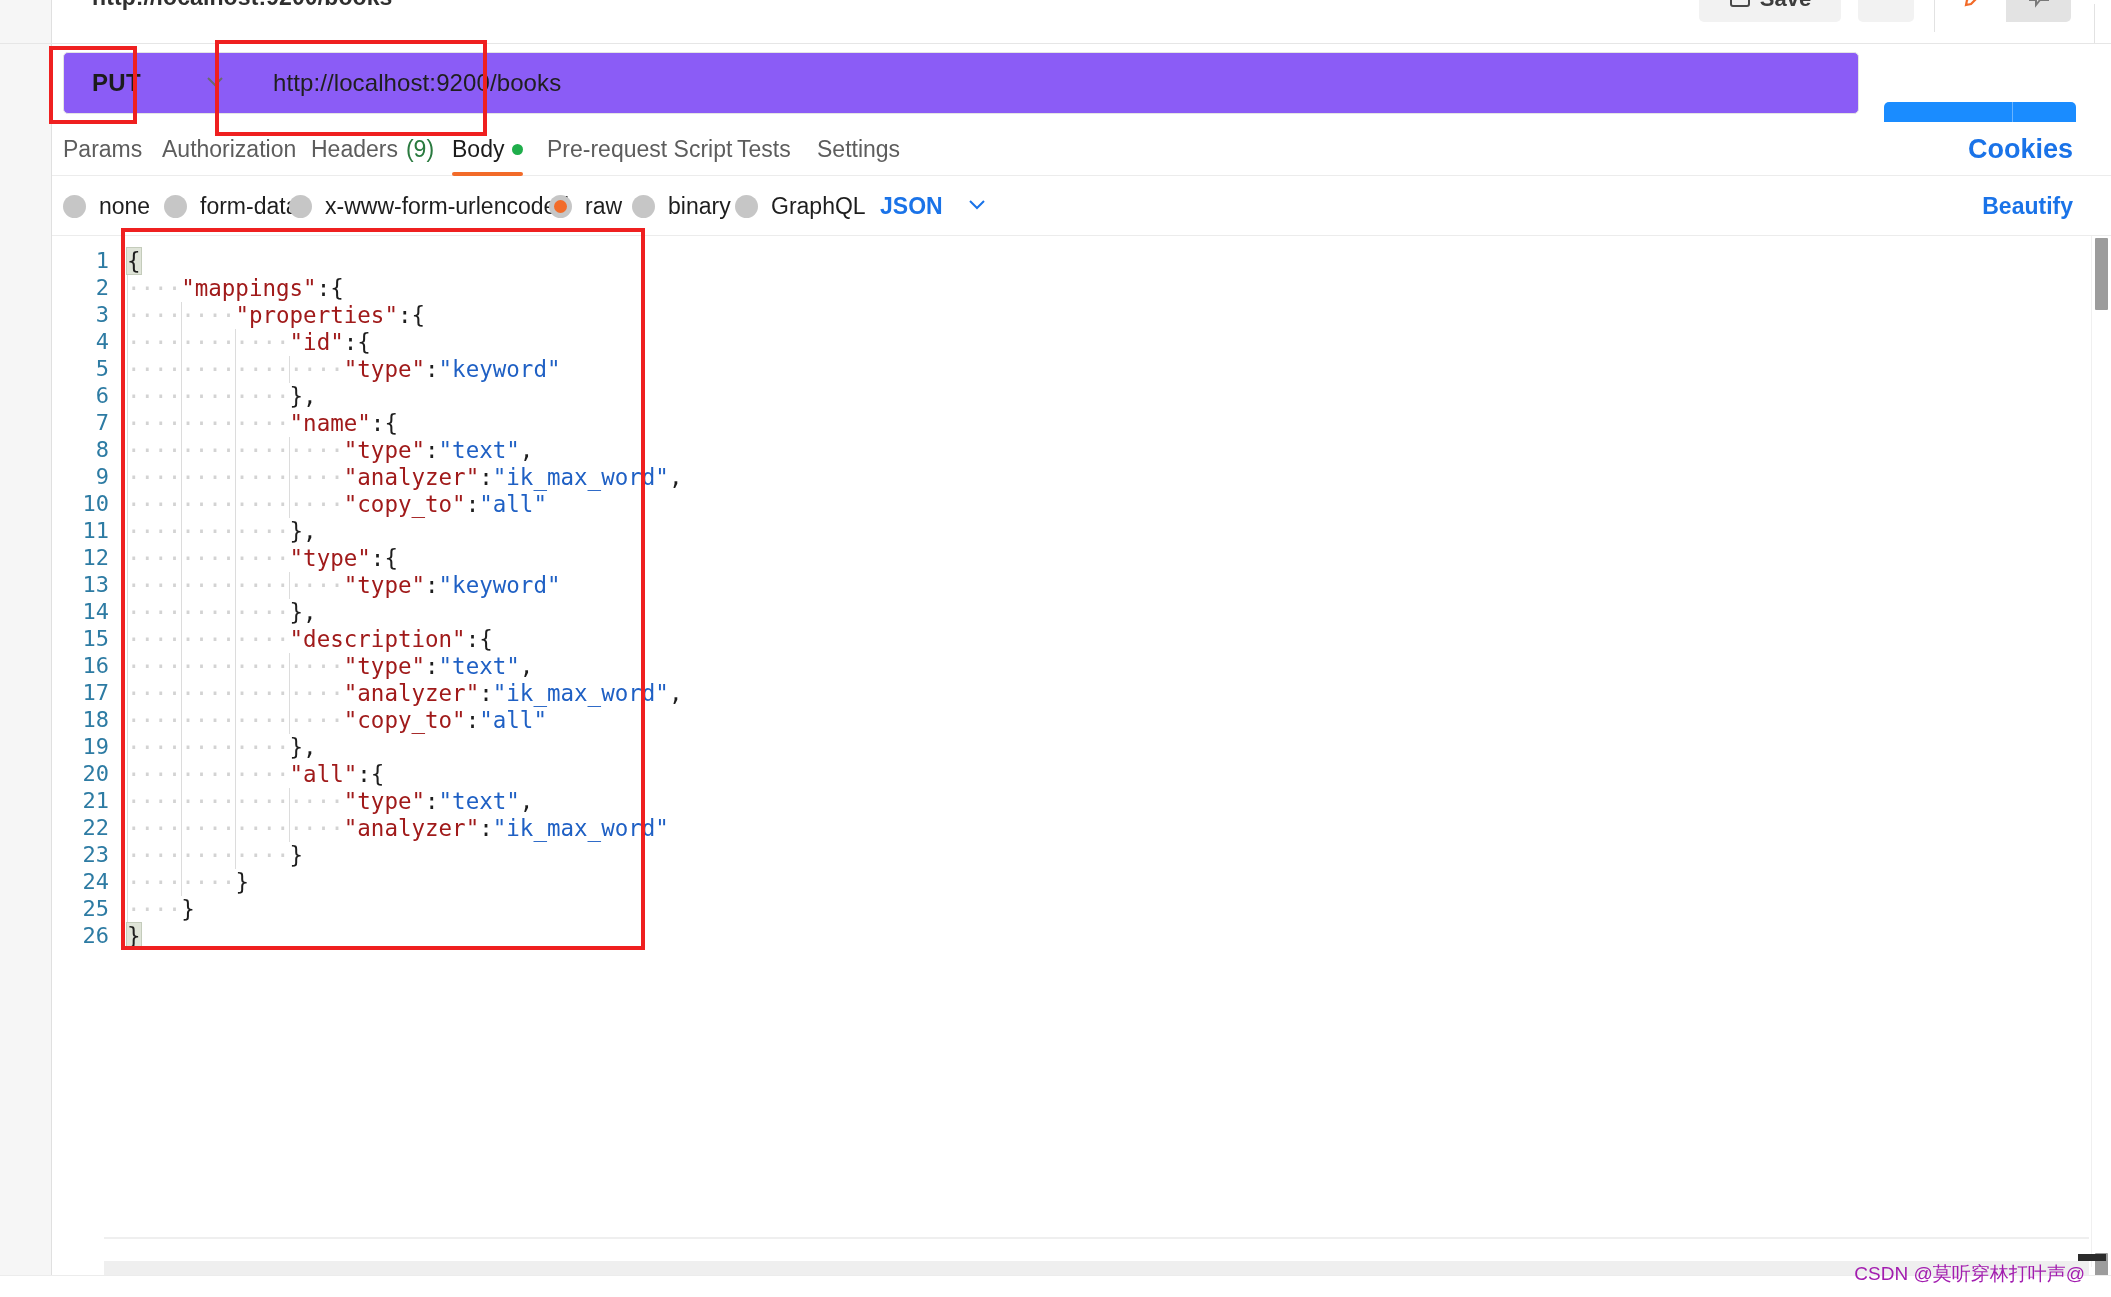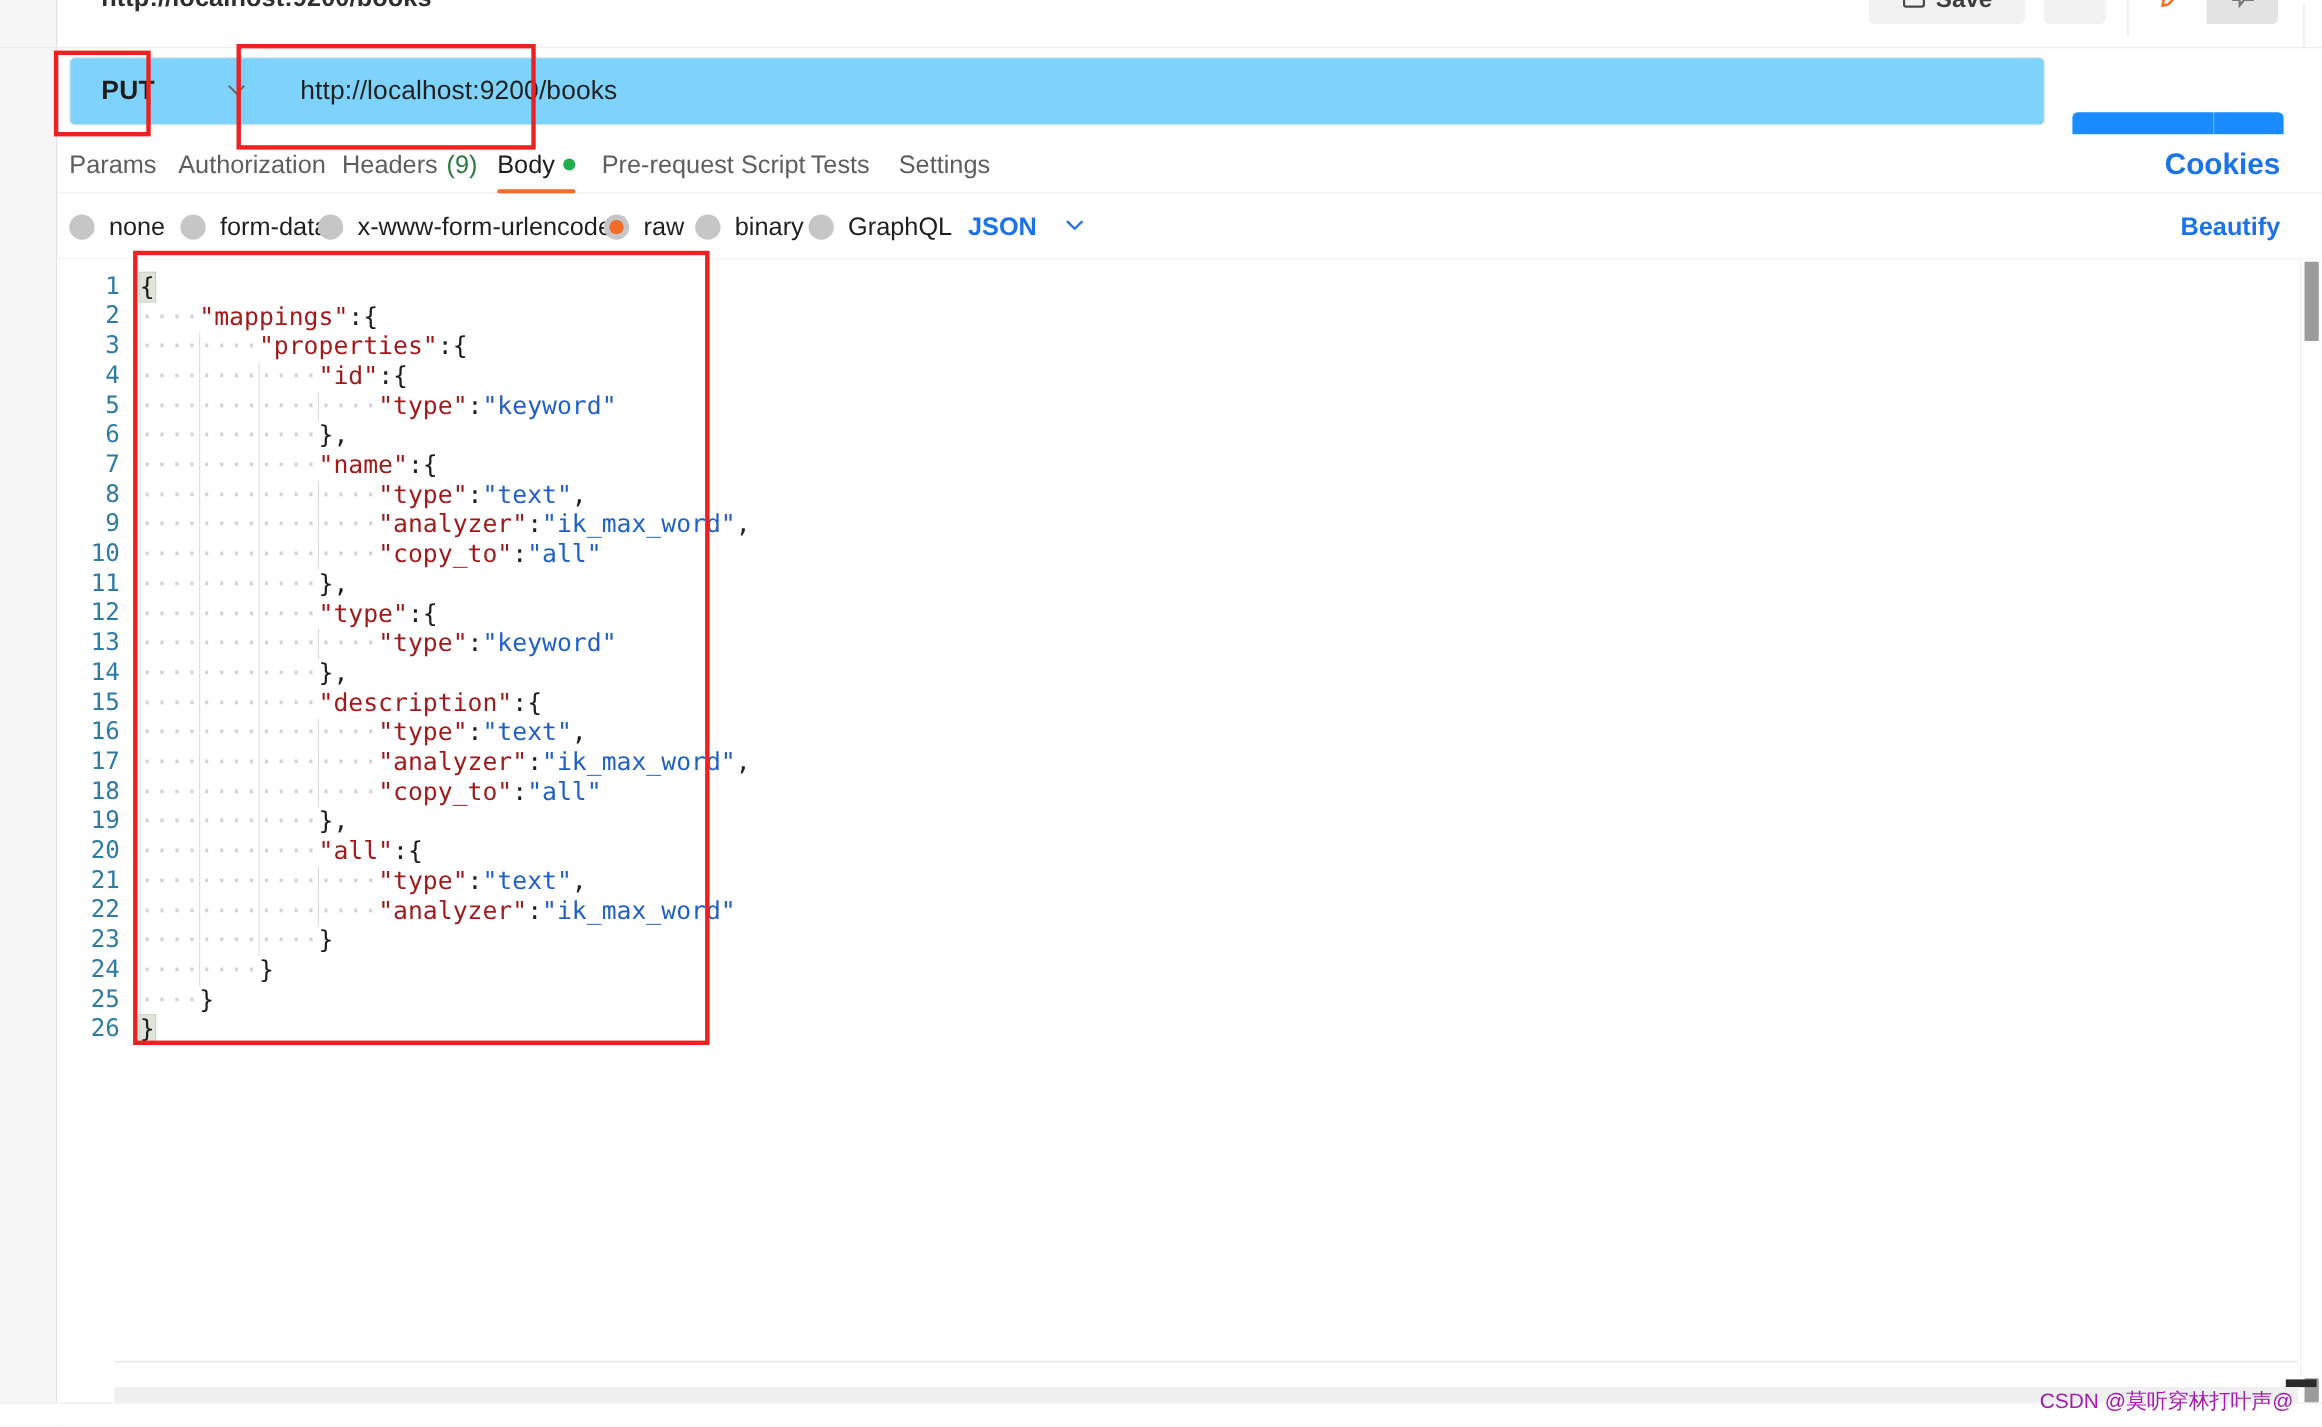--- a/index.html
+++ b/index.html
@@ -70,21 +70,21 @@
     position: absolute; left: 0; top: 44px;
     width: 2111px; height: 78px; background: #ffffff;
   }
   .urlrow .railleft {
     position: absolute; left: 0; top: 0; width: 52px; height: 78px;
     background: #f6f6f6; border-right: 1px solid #e0e0e0;
   }
   .method-url-wrap {
     position: absolute; left: 63px; top: 8px;
     width: 1796px; height: 62px;
-    background: #7dd3fc;
+    background: #8b5cf6;
     border: 1px solid #e4e4e4;
     border-radius: 5px;
     display: flex; align-items: center;
   }
   .method-sel {
     width: 185px; height: 60px;
     display: flex; align-items: center; justify-content: space-between;
     padding: 0 22px 0 28px;
     cursor: pointer;
   }

